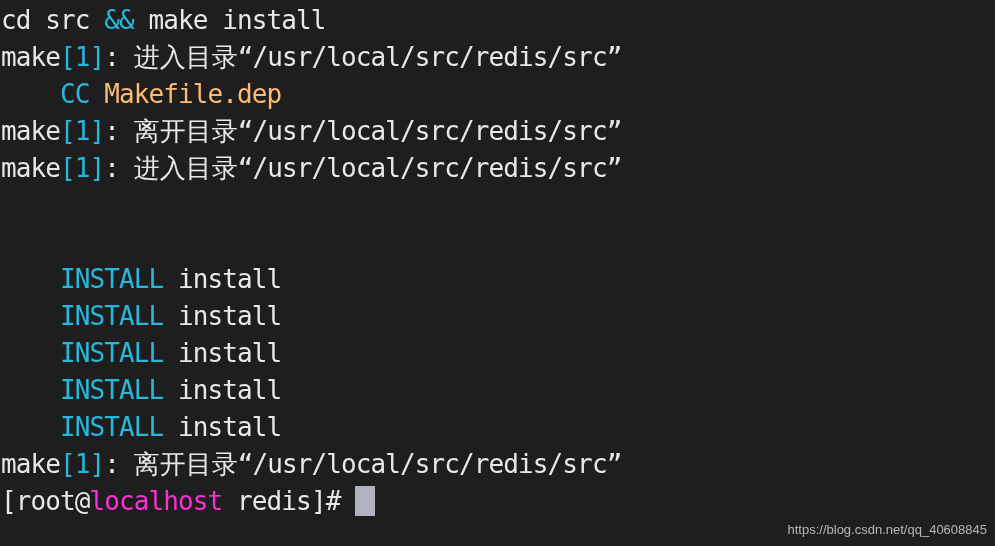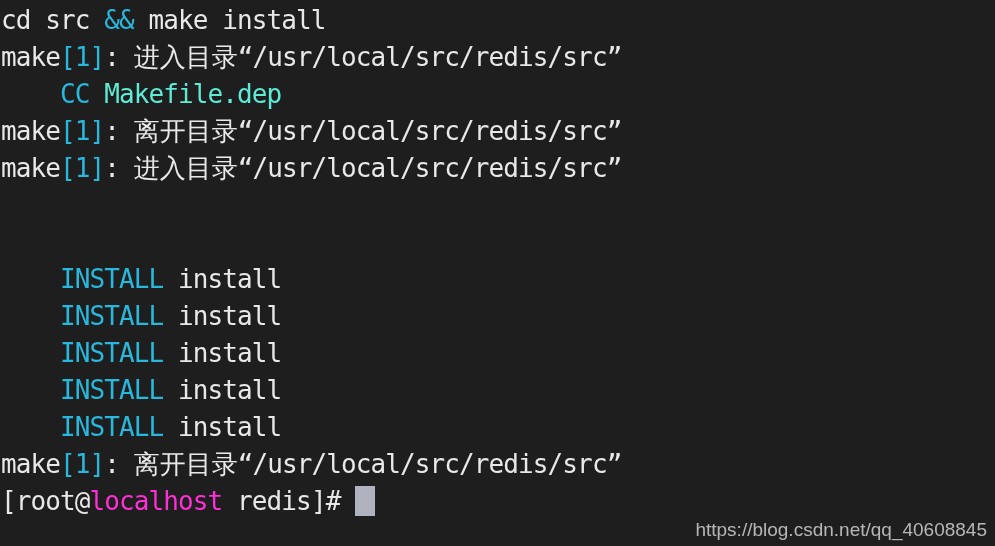--- a/index.html
+++ b/index.html
@@ -36,21 +36,21 @@
     padding-left: 1px;
   }
 
   .line.blank {
     height: 37px;
   }
 
   
   .c-white  { color: #e8e8e8; }
   .c-cyan   { color: #29b8dd; }
-  .c-green  { color: #5eead4; }
+  .c-green  { color: #fdba74; }
   .c-magenta{ color: #ff2fd8; }
 
   
   .cjk {
     font-family: Liberation Serif, serif;
     letter-spacing: 0px;
   }
 
   .cursor {
     display: inline-block;
@@ -58,21 +58,21 @@
     height: 30px;
     background: #b0b2bf;
     vertical-align: -6px;
   }
 
   .watermark {
     position: absolute;
     right: 8px;
     bottom: 8px;
     font-family: "Liberation Sans", sans-serif;
-    font-size: 19px;
+    font-size: 13px;
     line-height: 16px;
     letter-spacing: 0px;
     color: #cfcfcf;
     opacity: 0.86;
     white-space: pre;
   }
 </style>
 </head>
 <body>
 

